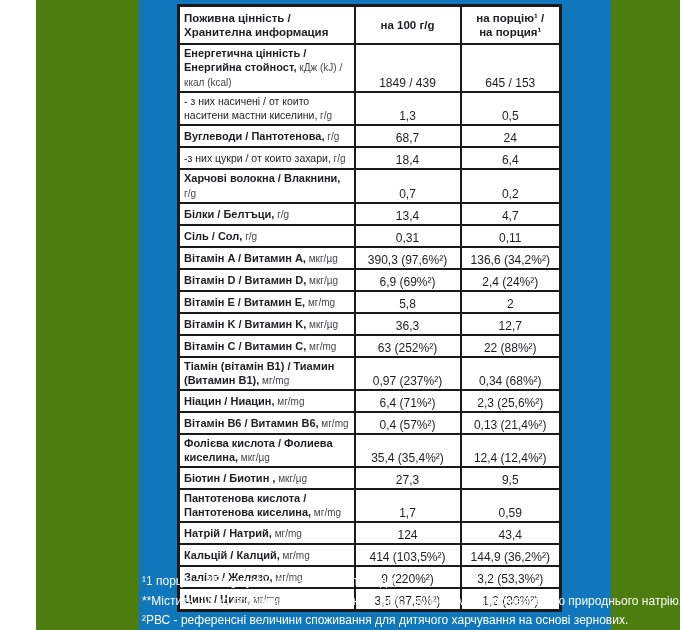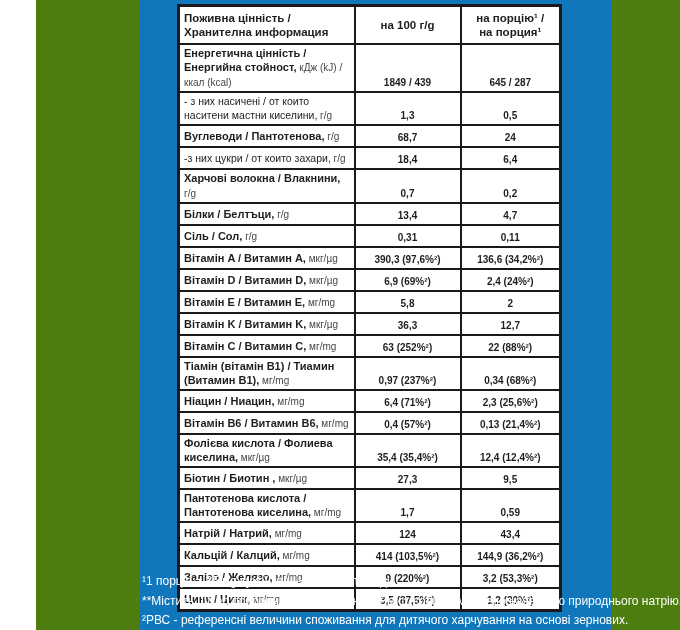--- a/index.html
+++ b/index.html
@@ -31,21 +31,21 @@
   th.h-val{
     text-align:center;font-size:11.5px;font-weight:bold;white-space:pre-line;
     vertical-align:middle;
   }
   td.c-label{
     text-align:left;font-size:11px;font-weight:bold;height:18px;vertical-align:middle;
   }
   td.c-label.sub{font-weight:normal;font-size:10.5px;}
   td.c-label .unit{font-weight:normal;font-size:10px;color:#45474a;}
   td.c-val{
-    text-align:center;font-size:10px;font-weight:bold;vertical-align:bottom;
+    text-align:center;font-size:12px;font-weight:normal;vertical-align:bottom;
     padding-bottom:2px;
   }
   .footnotes{
     position:absolute;left:106px;top:572px;width:468px;
     color:#ffffff;font-size:12px;line-height:19.5px;
   }
   .footnotes .fn{white-space:nowrap;}
 </style>
 </head>
 <body>
@@ -65,21 +65,21 @@
 Хранителна информация</th>
         <th class="h-val">на 100 г/g</th>
         <th class="h-val">на порцію¹ /
 на порция¹</th>
       </tr>
     </thead>
     <tbody>
         <tr>
           <td class="c-label"><span>Енергетична цінність /  Енергийна стойност,</span><span class="unit"> кДж (kJ) / ккал (kcal)</span></td>
           <td class="c-val">1849 / 439</td>
-          <td class="c-val">645 / 287</td>
+          <td class="c-val">645 / 153</td>
         </tr>
         <tr>
           <td class="c-label sub"><span>- з них насичені / от които наситени мастни киселини,</span><span class="unit"> г/g</span></td>
           <td class="c-val">1,3</td>
           <td class="c-val">0,5</td>
         </tr>
         <tr>
           <td class="c-label"><span>Вуглеводи / Пантотенова,</span><span class="unit"> г/g</span></td>
           <td class="c-val">68,7</td>
           <td class="c-val">24</td>

